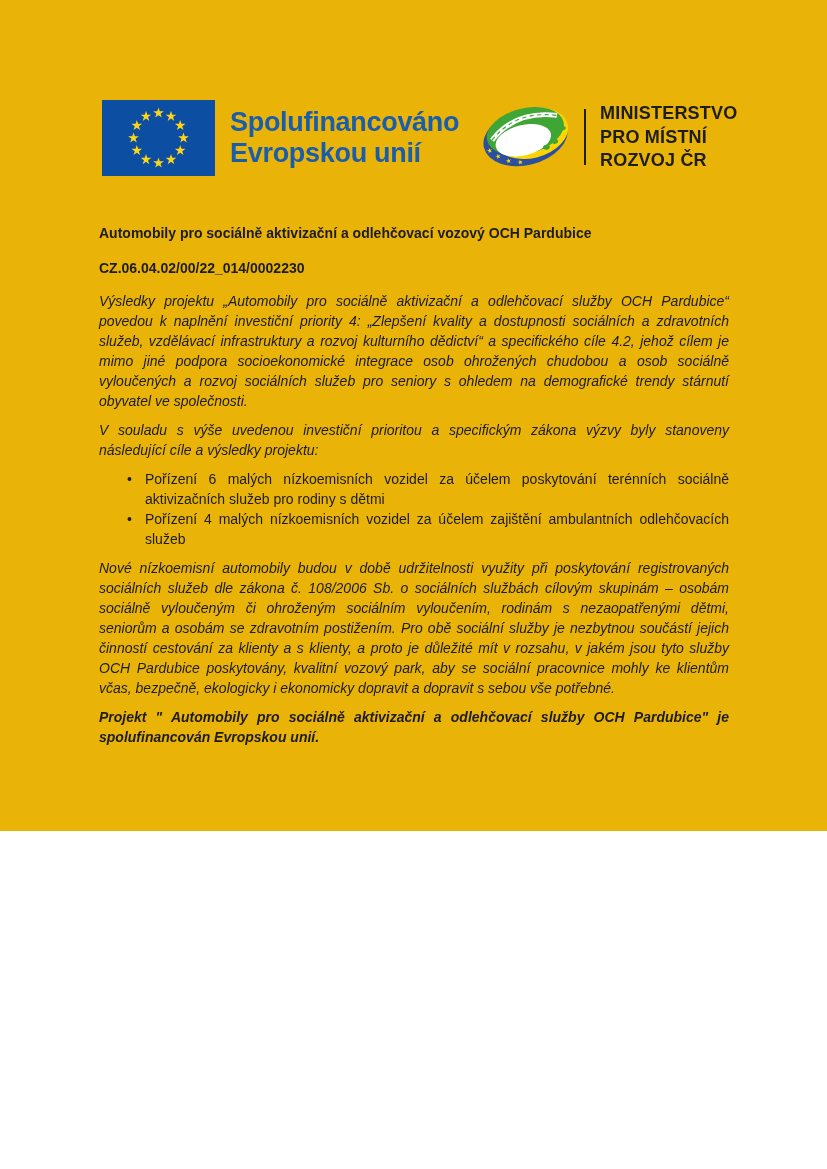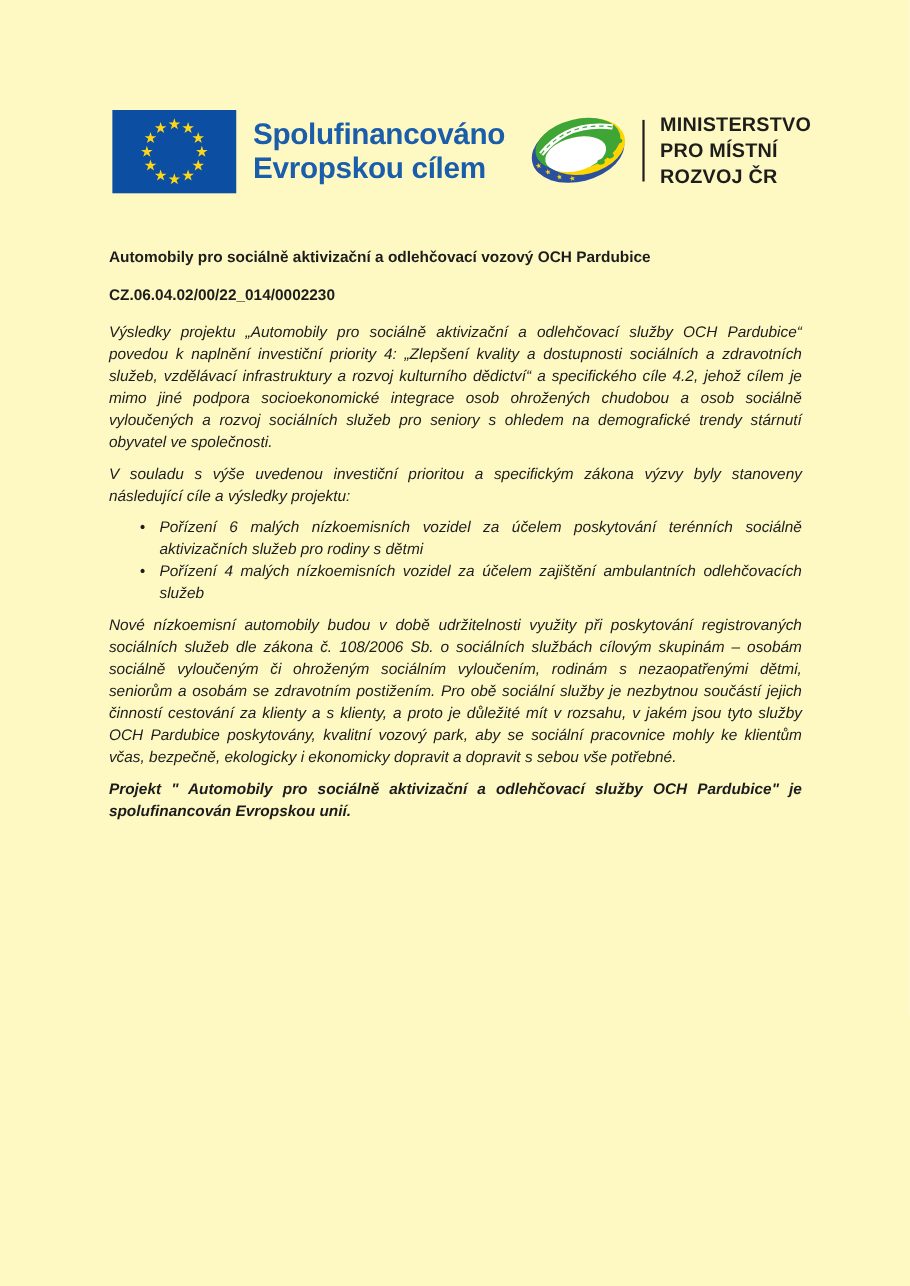--- a/index.html
+++ b/index.html
@@ -12,21 +12,21 @@
     --ink:#1c1c1c;
   }
   *{margin:0;padding:0;box-sizing:border-box;}
   html,body{background:#fff;}
   body{
     width:827px;height:1169px;
     font-family:"Liberation Sans","DejaVu Sans",sans-serif;
     color:var(--ink,#1c1c1c);
     overflow:hidden;
   }
-  .page{position:relative;width:827px;height:1169px;background:#fef9c3;}
+  .page{position:relative;width:827px;height:831px;background:#eab308;}
 
   
   .eu-lockup{position:absolute;left:102px;top:100px;display:flex;align-items:center;gap:15px;}
   .eu-flag{display:block;width:113px;height:76px;}
   .eu-caption{
     font-size:27px;line-height:31px;font-weight:bold;
     color:var(--eu-text-blue,#1a5dab);letter-spacing:-0.3px;
   }
   .mmr-lockup{position:absolute;left:477px;top:102px;display:flex;align-items:center;justify-content:space-between;}
   .mmr-logo{display:block;width:97px;height:69px;}
@@ -36,21 +36,21 @@
     color:#1d1d1b;letter-spacing:0.2px;
   }
 
   
   .content{position:absolute;left:99px;top:223px;width:630px;font-size:14px;line-height:20px;}
   .doc-title{font-size:14px;line-height:20px;font-weight:bold;margin:0 0 15px;}
   .doc-code{font-weight:bold;margin:0 0 13px;}
   .para{text-align:justify;margin:0 0 9px;font-style:italic;}
   .para.bold{font-weight:bold;text-align:justify;}
   ul.goals{list-style:none;margin:0 0 9px;padding-left:46px;text-align:justify;}
-  ul.goals li{position:relative;font-style:italic;}
+  ul.goals li{position:relative;}
   ul.goals li::before{content:"\2022";position:absolute;left:-18px;top:0;}
 </style>
 </head>
 <body>
 
 <div class="page">
 
   <header>
 
     <div class="eu-lockup">
@@ -69,21 +69,21 @@
           <use href="#eu-star" transform="translate(56.5,63) scale(5.6)"></use>
           <use href="#eu-star" transform="translate(44,59.6) scale(5.6)"></use>
           <use href="#eu-star" transform="translate(34.8,50.5) scale(5.6)"></use>
           <use href="#eu-star" transform="translate(31.5,38) scale(5.6)"></use>
           <use href="#eu-star" transform="translate(34.8,25.5) scale(5.6)"></use>
           <use href="#eu-star" transform="translate(44,16.4) scale(5.6)"></use>
         </g>
       </svg>
       <div class="eu-caption">
         <div>Spolufinancováno</div>
-        <div>Evropskou cílem</div>
+        <div>Evropskou unií</div>
       </div>
     </div>
 
     <div class="mmr-lockup">
       <svg class="mmr-logo" viewBox="0 0 140 100" xmlns="http://www.w3.org/2000/svg" aria-hidden="true">
         <g transform="rotate(-14 70 50)">
           <ellipse cx="70" cy="50" rx="62" ry="40" fill="var(--mmr-blue,#2a4f9d)"></ellipse>
           <ellipse cx="79" cy="46" rx="55" ry="36" fill="var(--mmr-yellow,#ffd500)"></ellipse>
           <ellipse cx="72" cy="41" rx="57" ry="33" fill="var(--mmr-green,#3fa535)"></ellipse>
           <ellipse cx="66" cy="53" rx="41" ry="22" fill="#ffffff"></ellipse>

